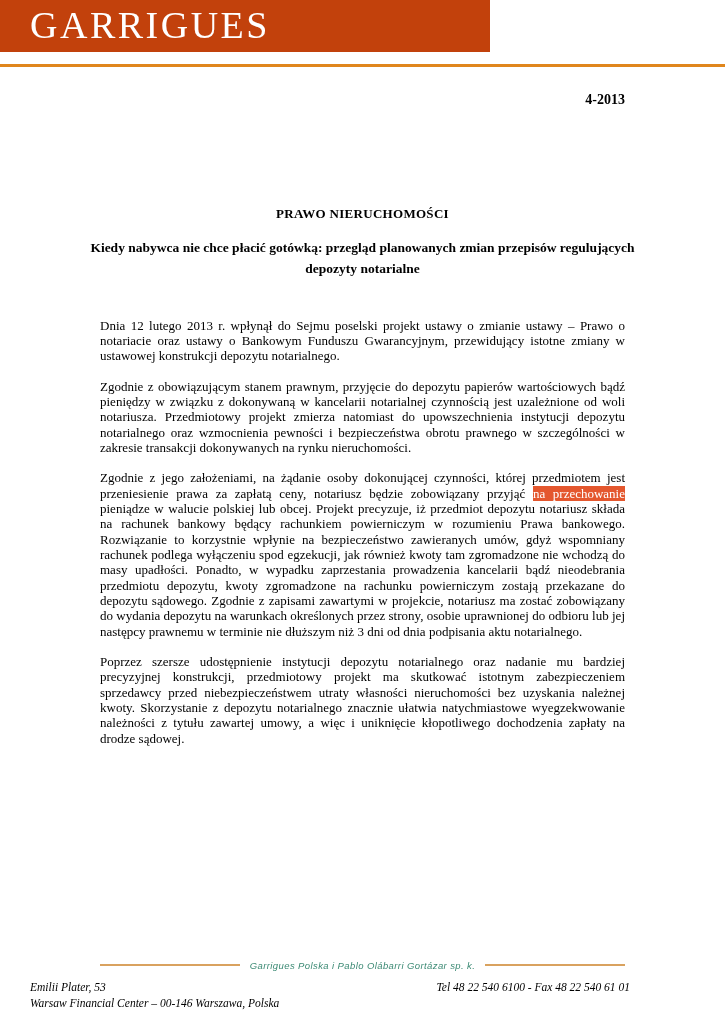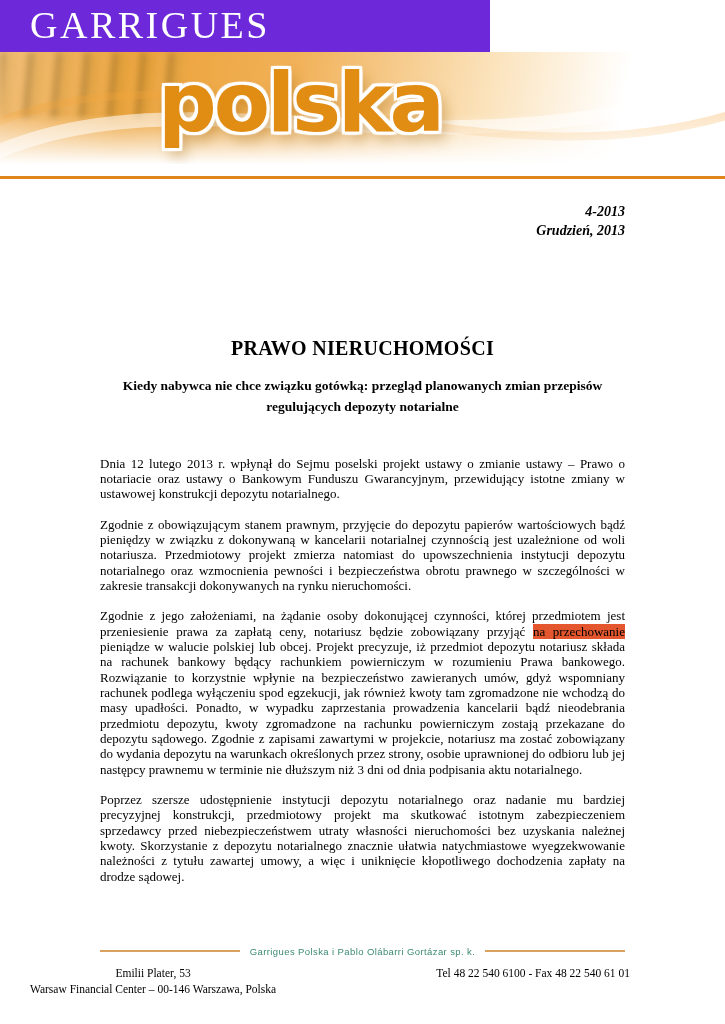--- a/index.html
+++ b/index.html
@@ -12,21 +12,21 @@
   .page {
     position: relative;
     width: 725px; height: 1024px;
     background: #ffffff;
     overflow: hidden;
   }
 
   
   .green-bar {
     width: 490px; height: 52px;
-    background: #6d28d9;
+    background: #c2410c;
     display: flex; align-items: center;
     padding-left: 30px;
   }
   .brand-garrigues {
     color: #ffffff;
     font-family: "Liberation Serif", serif;
     font-size: 38px;
     letter-spacing: 2.5px;
     line-height: 1;
     padding-bottom: 3px;
@@ -78,55 +78,54 @@
     background: #e0861c;
   }
 
   
   .issue-block {
     margin: 24px 100px 0 0;
     text-align: right;
     font-weight: bold;
     font-size: 14px;
     line-height: 1.35;
-    font-style: italic;
   }
 
   
   .section-title {
     margin-top: 96px;
     text-align: center;
     font-weight: bold;
-    font-size: 20px;
+    font-size: 13px;
     letter-spacing: 0.3px;
   }
   .headline {
     margin: 16px auto 0;
     max-width: 545px;
     text-align: center;
     font-weight: bold;
     font-size: 13.5px;
     line-height: 1.55;
   }
   .article-body {
     width: 525px;
     margin: 38px auto 0;
     font-size: 13px;
     line-height: 1.18;
     text-align: justify;
   }
   .article-body p { margin-bottom: 15px; }
   .text-highlight {
     background: #e4572e;
-    color: #000000;
+    color: #ffffff;
   }
 
   
   .page-footer {
-    position: absolute; left: 0; right: 0; bottom: 26px;
+    position: absolute; left: 0; right: 0; bottom: 12px; font-style: italic;
   }
   .footer-divider {
     display: flex; align-items: center;
     margin: 0 100px 8px 100px;
   }
   .footer-divider .divider-line {
     flex: 1; height: 2px;
     background: #d9a25f;
   }
   .footer-company {
@@ -137,52 +136,41 @@
     color: #3c8a74;
     white-space: nowrap;
   }
   .footer-info {
     display: flex;
     justify-content: space-between;
     align-items: flex-start;
     margin: 0 95px 0 30px;
     font-size: 11.5px;
     line-height: 1.45;
-    text-align: center;
   }
 </style>
 </head>
 <body>
 
 <div class="page">
 
   <div class="green-bar">
     <div class="brand-garrigues">GARRIGUES</div>
   </div>
 
-  <div class="brand-band">
-    <div class="band-texture"></div>
-    <svg class="band-swoosh" viewBox="0 0 725 112" preserveAspectRatio="none">
-      <path d="M-20,108 C180,8 420,138 745,28" stroke="rgba(255,255,255,0.55)" stroke-width="14" fill="none"></path>
-      <path d="M-20,78 C200,-28 480,148 745,58" stroke="rgba(244,166,60,0.30)" stroke-width="8" fill="none"></path>
-    </svg>
-    <div class="brand-polska">polska</div>
-    <div class="band-fade"></div>
-  </div>
 
   <div class="orange-rule"></div>
 
   <div class="issue-block">
     <div>4-2013</div>
-    <div>Grudzień, 2013</div>
   </div>
 
   <div class="section-title">PRAWO NIERUCHOMOŚCI</div>
 
-  <div class="headline">Kiedy nabywca nie chce związku gotówką: przegląd planowanych zmian przepisów regulujących depozyty notarialne</div>
+  <div class="headline">Kiedy nabywca nie chce płacić gotówką: przegląd planowanych zmian przepisów regulujących depozyty notarialne</div>
 
   <div class="article-body">
     <p>Dnia 12 lutego 2013 r. wpłynął do Sejmu poselski projekt ustawy o zmianie ustawy – Prawo o notariacie oraz ustawy o Bankowym Funduszu Gwarancyjnym, przewidujący istotne zmiany w ustawowej konstrukcji depozytu notarialnego.</p>
     <p>Zgodnie z obowiązującym stanem prawnym, przyjęcie do depozytu papierów wartościowych bądź pieniędzy w związku z dokonywaną w kancelarii notarialnej czynnością jest uzależnione od woli notariusza. Przedmiotowy projekt zmierza natomiast do upowszechnienia instytucji depozytu notarialnego oraz wzmocnienia pewności i bezpieczeństwa obrotu prawnego w szczególności w zakresie transakcji dokonywanych na rynku nieruchomości.</p>
     <p>Zgodnie z jego założeniami, na żądanie osoby dokonującej czynności, której przedmiotem jest przeniesienie prawa za zapłatą ceny, notariusz będzie zobowiązany przyjąć <span class="text-highlight" style="background: rgb(228, 87, 46);">na przechowanie</span> pieniądze w walucie polskiej lub obcej. Projekt precyzuje, iż przedmiot depozytu notariusz składa na rachunek bankowy będący rachunkiem powierniczym w rozumieniu Prawa bankowego. Rozwiązanie to korzystnie wpłynie na bezpieczeństwo zawieranych umów, gdyż wspomniany rachunek podlega wyłączeniu spod egzekucji, jak również kwoty tam zgromadzone nie wchodzą do masy upadłości. Ponadto, w wypadku zaprzestania prowadzenia kancelarii bądź nieodebrania przedmiotu depozytu, kwoty zgromadzone na rachunku powierniczym zostają przekazane do depozytu sądowego. Zgodnie z zapisami zawartymi w projekcie, notariusz ma zostać zobowiązany do wydania depozytu na warunkach określonych przez strony, osobie uprawnionej do odbioru lub jej następcy prawnemu w terminie nie dłuższym niż 3 dni od dnia podpisania aktu notarialnego.</p>
     <p>Poprzez szersze udostępnienie instytucji depozytu notarialnego oraz nadanie mu bardziej precyzyjnej konstrukcji, przedmiotowy projekt ma skutkować istotnym zabezpieczeniem sprzedawcy przed niebezpieczeństwem utraty własności nieruchomości bez uzyskania należnej kwoty. Skorzystanie z depozytu notarialnego znacznie ułatwia natychmiastowe wyegzekwowanie należności z tytułu zawartej umowy, a więc i uniknięcie kłopotliwego dochodzenia zapłaty na drodze sądowej.</p>
   </div>
 
   <div class="page-footer">
     <div class="footer-divider">

